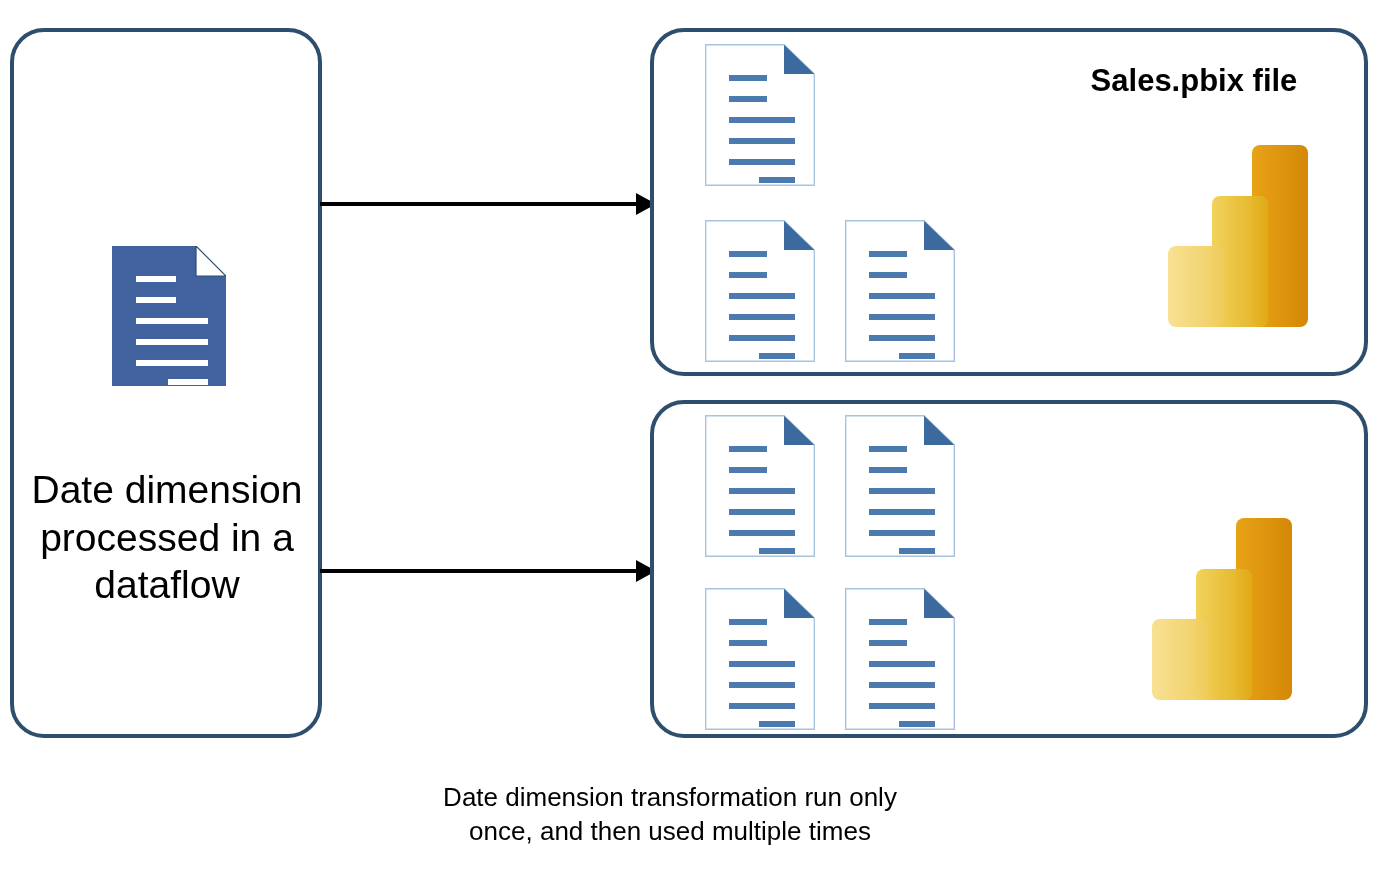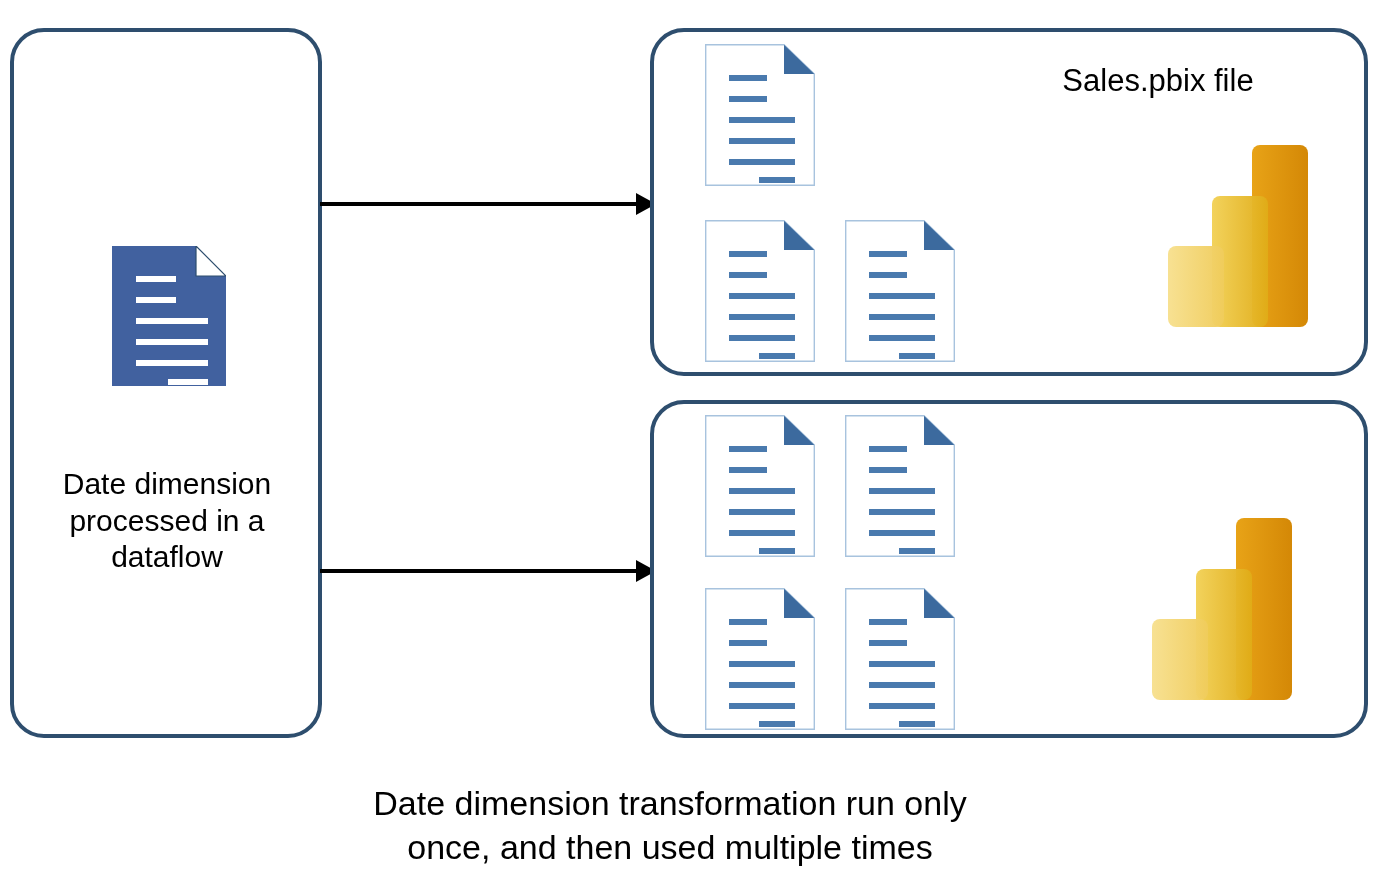--- a/index.html
+++ b/index.html
@@ -38,33 +38,34 @@
   .label {
     position: absolute;
     color: #000000;
     font-weight: 400;
     text-align: center;
     line-height: 1.22;
     white-space: pre-line;
   }
   #source-caption {
     left: 24px; top: 466px; width: 286px;
-    font-size: 30px;
+    font-size: 39px;
   }
   #sales-title {
-    left: 1012px; top: 62px; width: 292px;
+    left: 1048px; top: 62px; width: 292px;
     font-size: 31px;
+    font-weight: bold;
   }
   #inventory-title {
     left: 982px; top: 434px; width: 330px;
     font-size: 31px;
   }
   #bottom-caption {
     left: 350px; top: 781px; width: 640px;
-    font-size: 34px;
+    font-size: 26px;
     line-height: 1.3;
   }
 
   
   .doc { position: absolute; }
 
   
   .pbi { position: absolute; }
 </style>
 </head>

